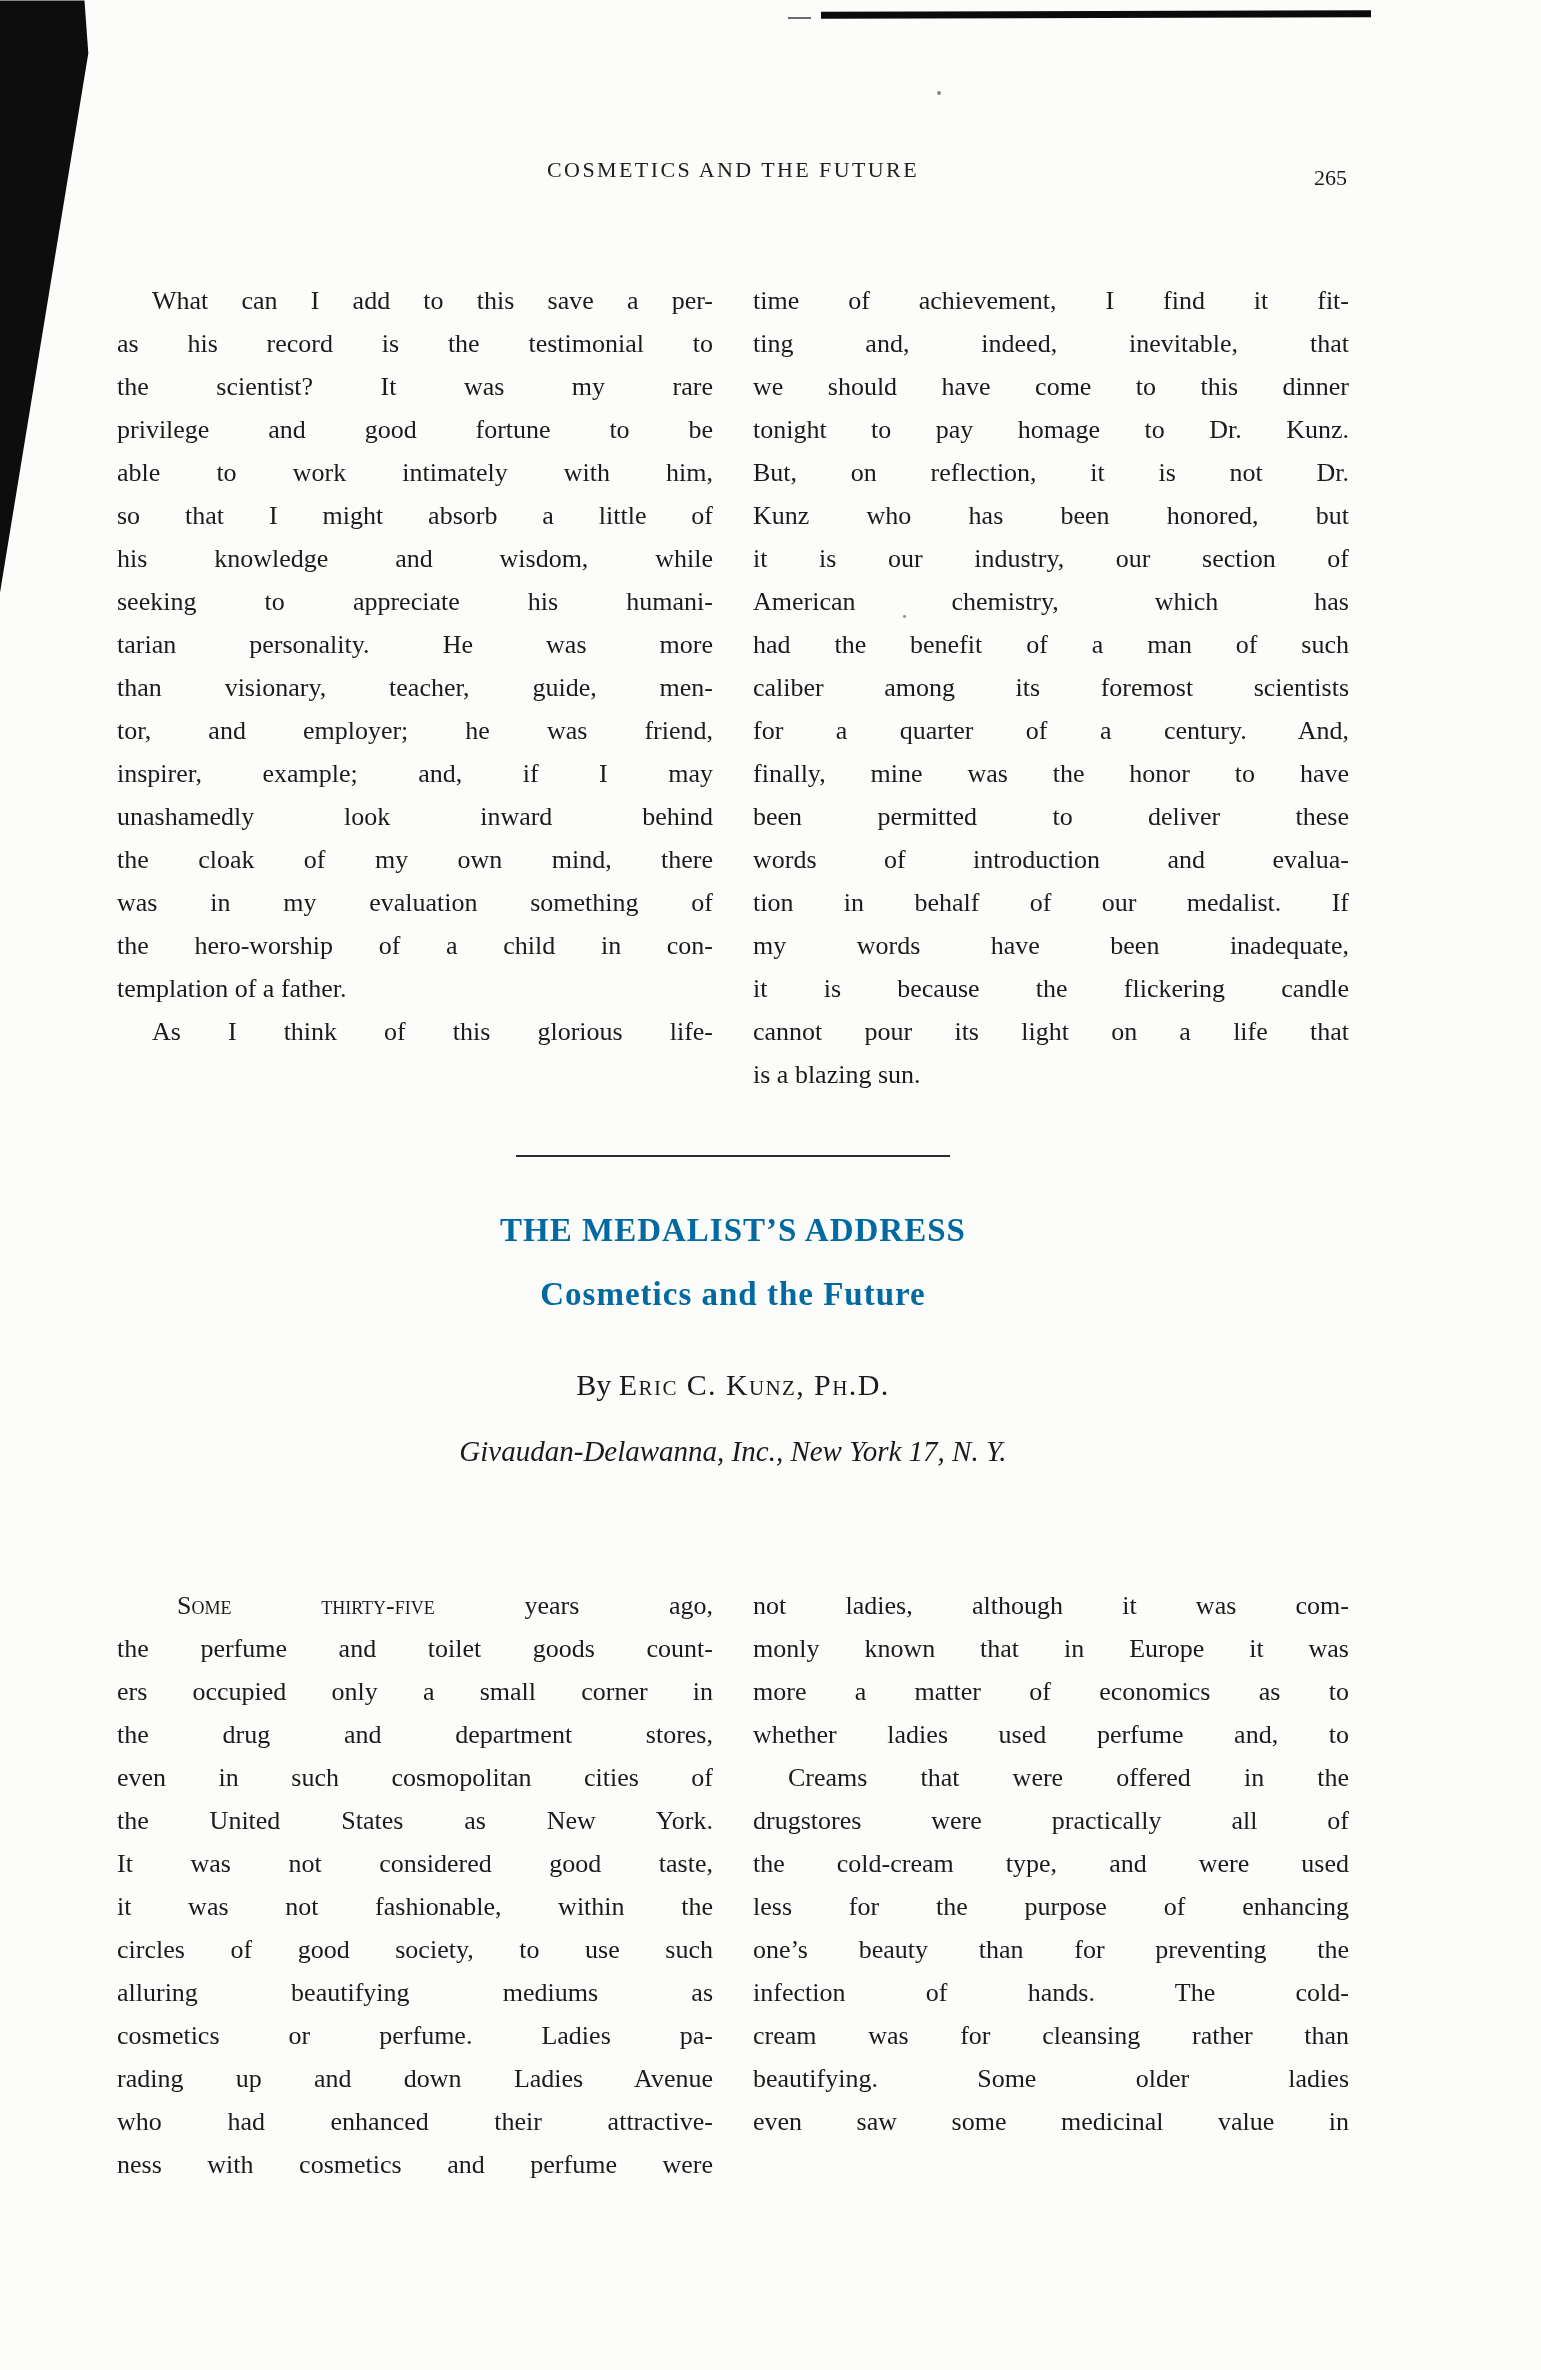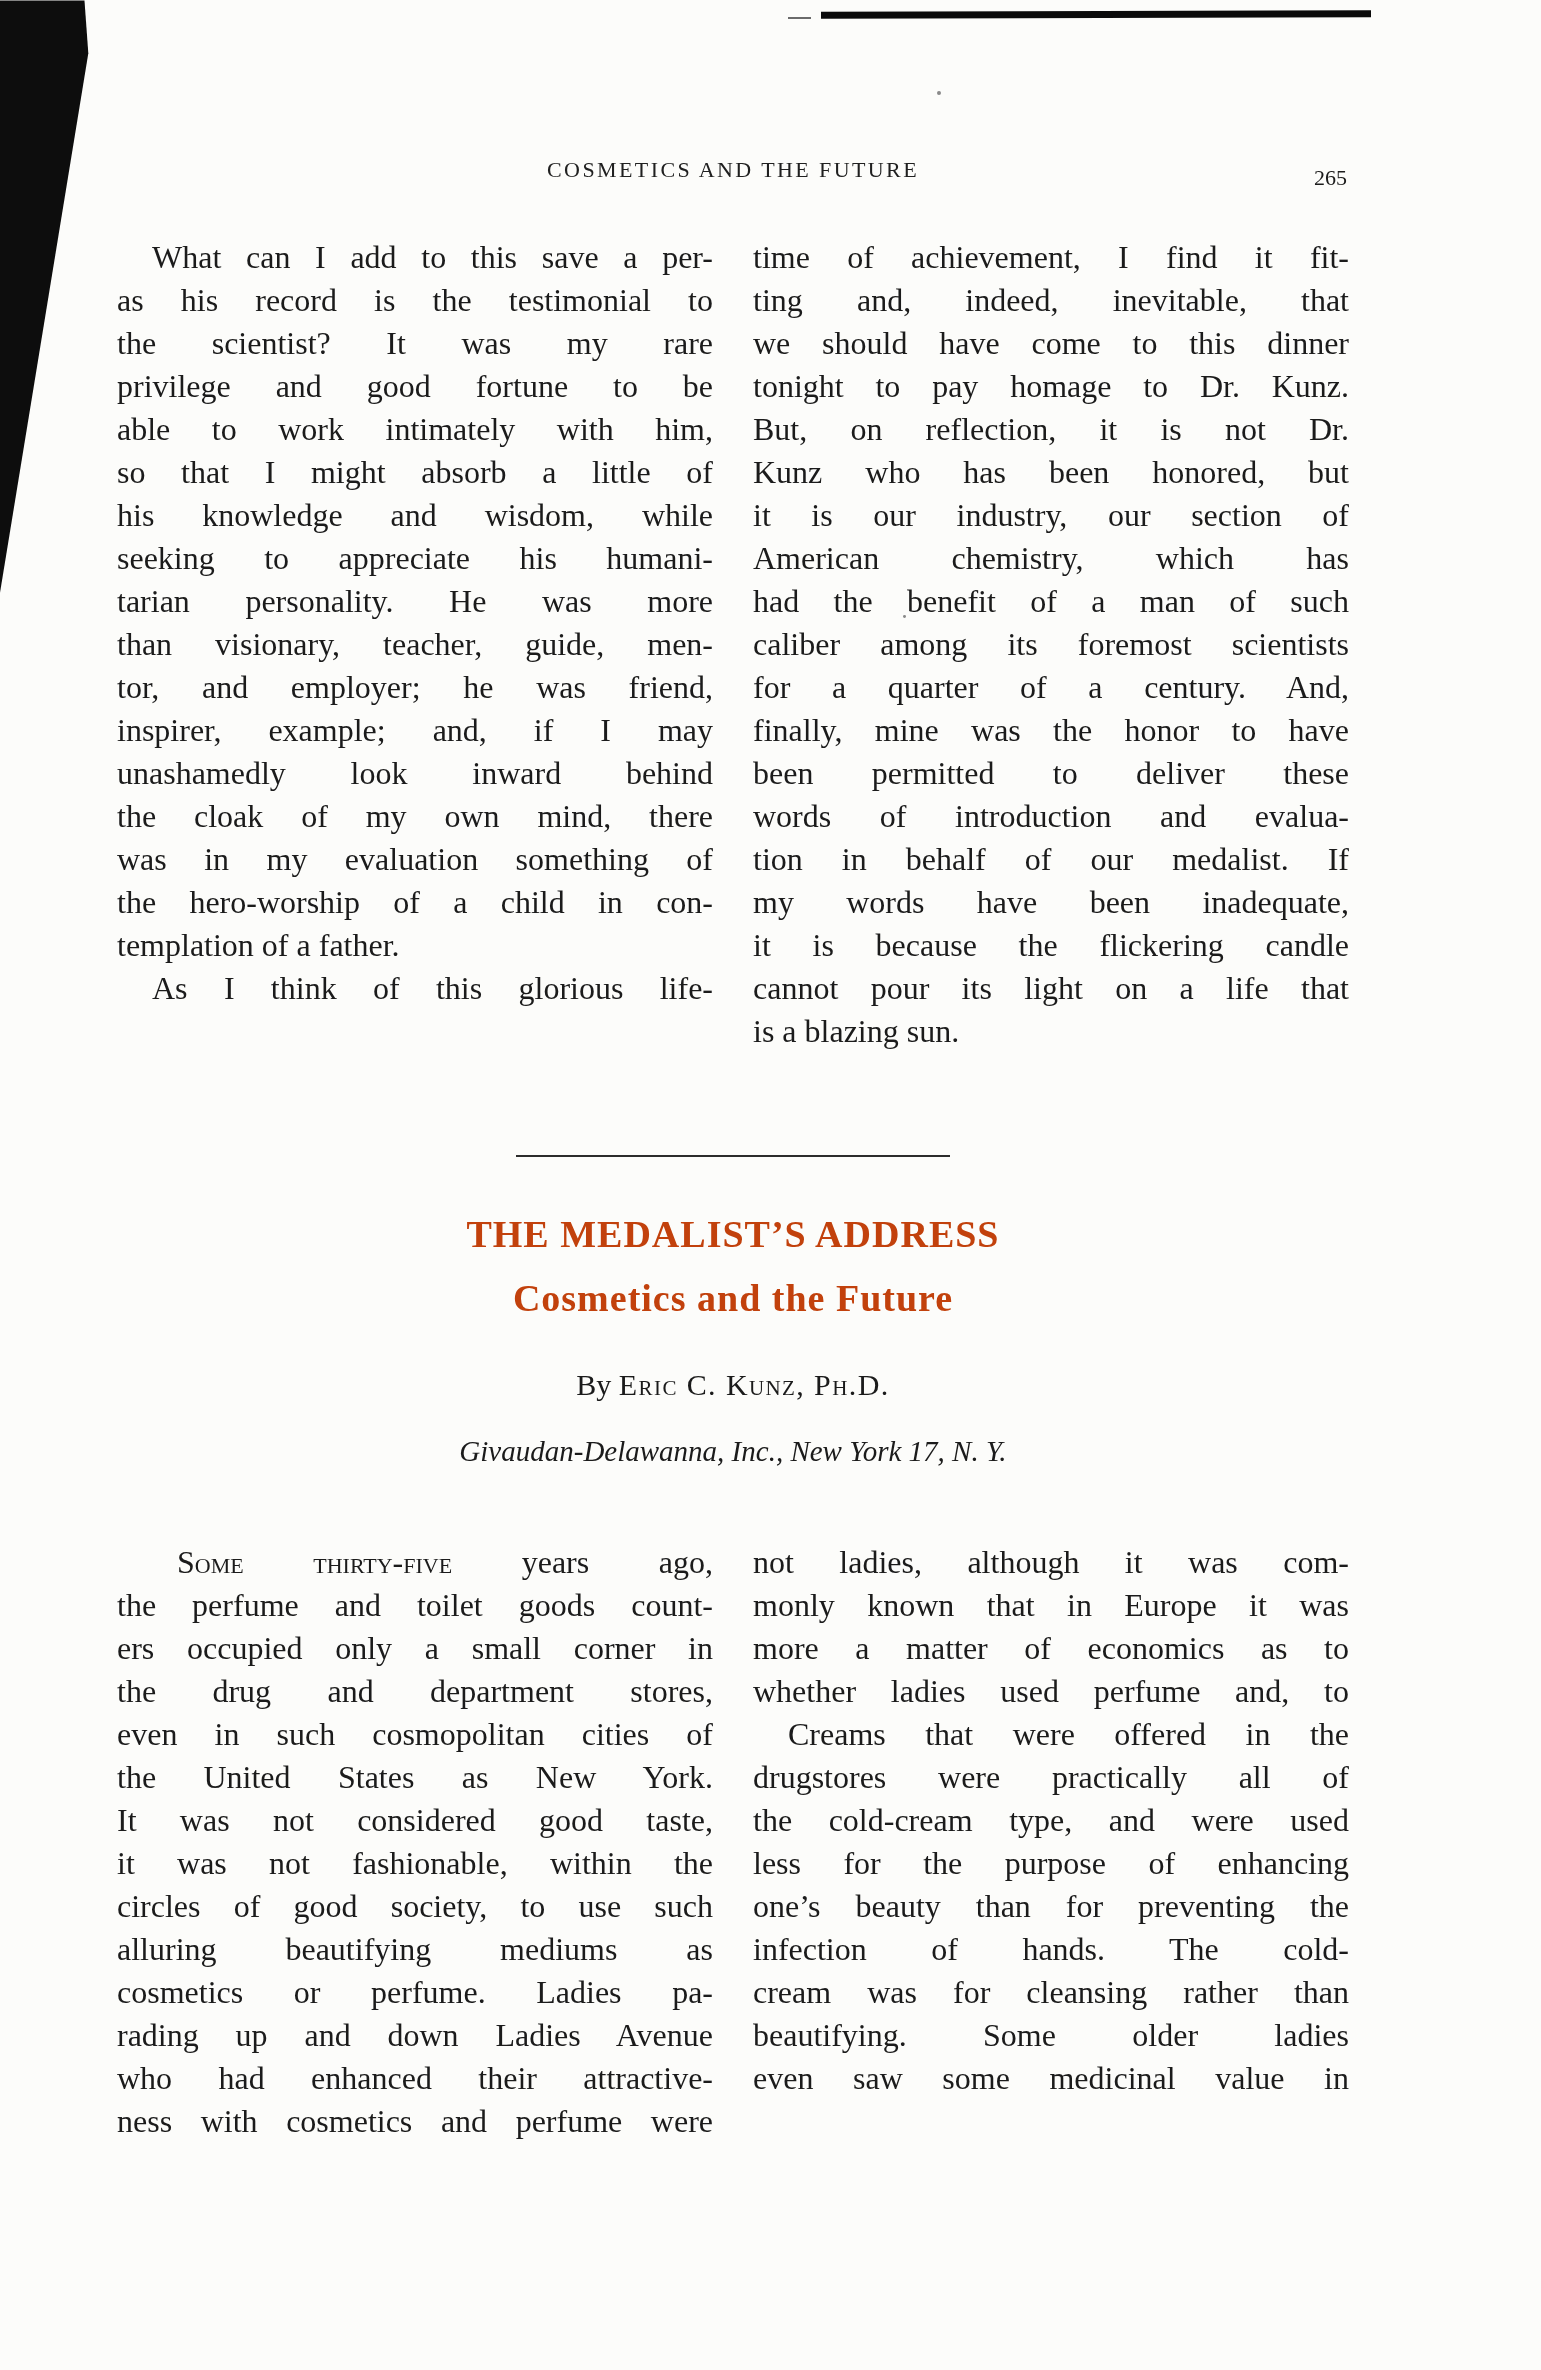--- a/index.html
+++ b/index.html
@@ -38,43 +38,43 @@
   }
   .page-number { position: absolute; right: 1.9px; top: 8px; font-size: 22px; }
 
   
   .two-col {
     position: absolute; left: 117px; width: 1232px;
     display: flex; gap: 40px;
   }
   #section1 { top: 236px; }
   #section2 { top: 1541px; }
-  .col { width: 596px; font-size: 32px; line-height: 43px; }
+  .col { width: 596px; font-size: 26px; line-height: 43px; margin-top: 43px; }
   .line {
     text-align: justify;
     text-align-last: justify;
     text-justify: inter-word;
     white-space: normal;
   }
   .line.end { text-align-last: left; }
   .line.ind { text-indent: 35px; }
   .line.ind2 { text-indent: 60px; }
   .sc { font-variant: small-caps; }
 
   
   .divider {
     position: absolute; left: 516px; top: 1155px;
     width: 434px; height: 1.9px; background: #2c2c2c;
   }
 
   
   .addr-title {
     position: absolute; left: 117px; width: 1232px;
-    text-align: center; font-weight: bold; font-size: 38px;
-    letter-spacing: 1px; color: #c2410c;
+    text-align: center; font-weight: bold; font-size: 33px;
+    letter-spacing: 1px; color: #0369a1;
   }
   #addr-title-1 { top: 1212px; }
   #addr-title-2 { top: 1276px; }
   .byline {
     position: absolute; left: 117px; top: 1368px; width: 1232px;
     text-align: center; font-size: 30px;
   }
   .byline .sc { letter-spacing: 1.4px; }
   .affiliation {
     position: absolute; left: 117px; top: 1435px; width: 1232px;

